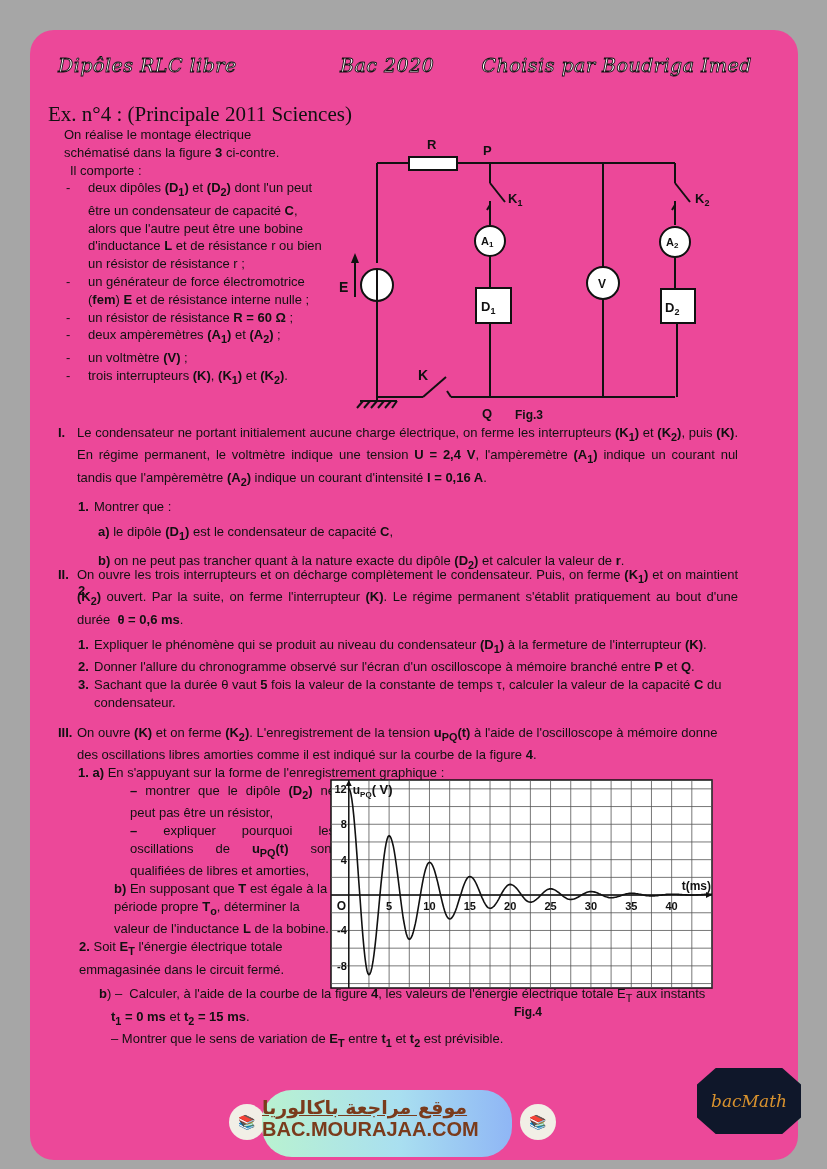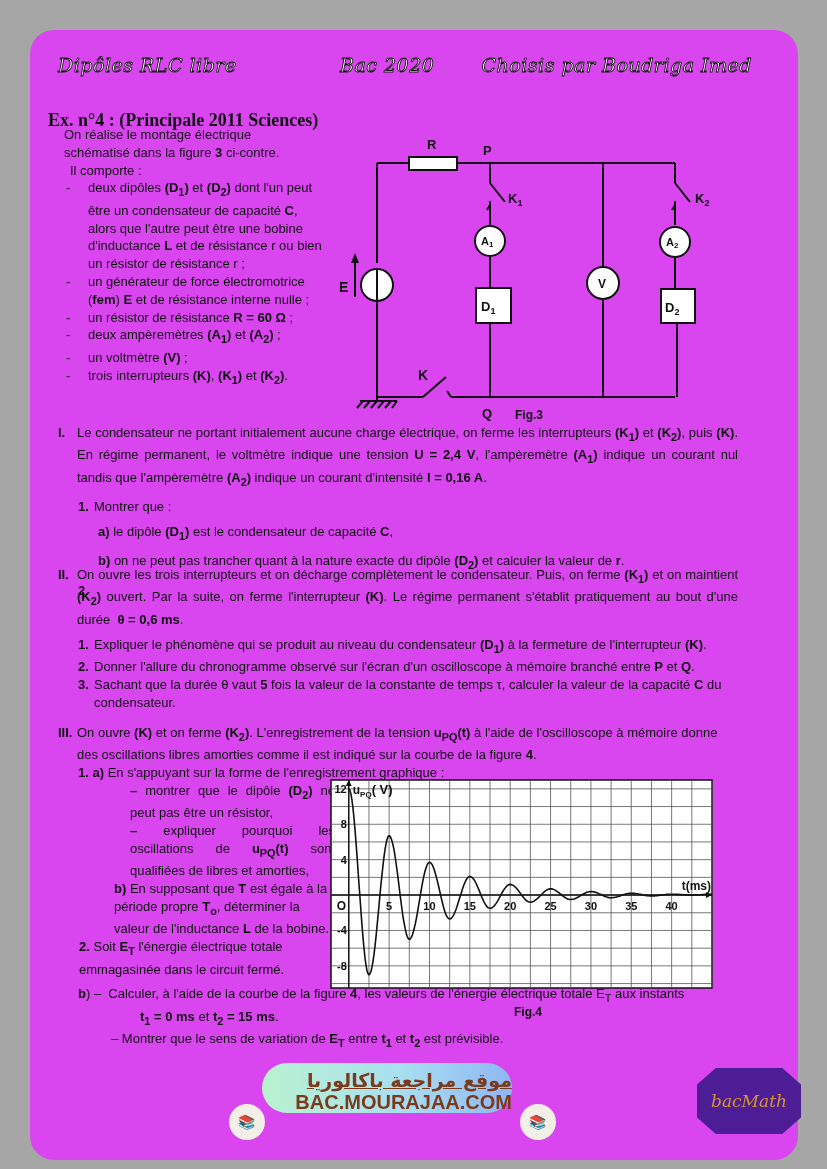--- a/index.html
+++ b/index.html
@@ -4,68 +4,68 @@
 <style>
   html, body { margin: 0; padding: 0; }
   body {
     width: 827px; height: 1169px; position: relative; overflow: hidden;
     background: #a6a6a6;
     font-family: "Liberation Sans", sans-serif;
     color: #111;
   }
   .sheet {
     position: absolute; left: 30px; top: 30px; width: 768px; height: 1130px;
-    background: #d946ef; border-radius: 24px; overflow: hidden;
+    background: #ec4899; border-radius: 24px; overflow: hidden;
   }
   .frame-top {
     position: absolute; left: 0; top: 0; width: 827px; height: 30px; background: #a6a6a6;
   }
   .script {
     font-family: "DejaVu Serif", serif; font-style: italic; font-size: 19px;
     color: #fff; -webkit-text-stroke: 0.9px #111; letter-spacing: 0.5px;
     position: absolute; top: 24px;
   }
   .hdr-left { left: 28px; }
   .hdr-mid { left: 310px; text-align: right; }
   .hdr-right { right: 46px; }
   .ex-title {
-    position: absolute; left: 18px; top: 80px; font-family: "Liberation Serif", serif;
-    font-weight: bold; font-size: 18px;
+    position: absolute; left: 18px; top: 72px; font-family: "Liberation Serif", serif;
+    font-weight: normal; font-size: 21px;
   }
   .t { position: absolute; font-size: 13px; line-height: 17.8px; }
   .t b { font-weight: bold; }
   .intro { left: 34px; top: 96px; width: 262px; }
   .intro .li { display: flex; }
   .intro .dash { width: 22px; flex: none; padding-left: 2px; }
   .intro .lt { flex: 1; }
   .indent1 { padding-left: 6px; }
   .sec { left: 28px; width: 680px; }
   .sec .row { display: flex; }
   .sec .num { width: 19px; flex: none; font-weight: bold; }
   .sec .body { flex: 1; text-align: justify; }
   .q { display: flex; margin-left: 20px; }
   .q .qn { width: 16px; flex: none; font-weight: bold; }
   .sub { margin-left: 40px; }
   .gap { height: 7px; }
   .circuit { position: absolute; left: 305px; top: 95px; }
   .chart { position: absolute; left: 293px; top: 740px; }
   .fig-cap { font-weight: bold; font-size: 12px; }
   .watermark {
-    position: absolute; left: 262px; top: 1063px; width: 250px; height: 50px;
+    position: absolute; left: 262px; top: 1090px; width: 250px; height: 67px;
     border-radius: 30px; background: linear-gradient(90deg, #b9f2d0, #a9dff0 55%, #8fb6f5);
-    text-align: right; z-index: 3;
+    text-align: left; z-index: 3;
   }
   .wm-ar { color: #7a3b1c; font-weight: bold; font-size: 19px; text-decoration: underline; margin-top: 6px; font-family: "DejaVu Sans", sans-serif; }
   .wm-en { color: #7a3b1c; font-weight: bold; font-size: 20px; margin-top: 0px; }
   .wm-logo {
     position: absolute; width: 36px; height: 36px; border-radius: 50%; background: #f1efe6; z-index: 3;
     display: flex; align-items: center; justify-content: center; font-size: 14px;
   }
   .bacmath {
-    position: absolute; left: 697px; top: 1068px; width: 104px; height: 66px; background: #4c1d95;
+    position: absolute; left: 697px; top: 1068px; width: 104px; height: 66px; background: #0f172a;
     clip-path: polygon(18% 0, 82% 0, 100% 25%, 100% 75%, 82% 100%, 18% 100%, 0 75%, 0 25%);
     color: #d8922e; font-family: "DejaVu Serif", serif; font-style: italic; font-size: 17px;
     display: flex; align-items: center; justify-content: center; z-index: 3;
   }
   .bottom-band { position: absolute; left: 0; top: 1160px; width: 827px; height: 9px; background: #a6a6a6; }
 </style>
 </head>
 <body>
 
 <div class="frame-top"></div>
@@ -224,22 +224,22 @@
         <span class="body" style="text-align:left;width:600px">On ouvre <b>(K)</b> et on ferme <b>(K<sub>2</sub>)</b>. L'enregistrement de la tension <b>u<sub>PQ</sub>(t)</b> à l'aide de l'oscilloscope à mémoire donne des oscillations libres amorties comme il est indiqué sur la courbe de la figure <b>4</b>.</span>
       </div>
     <div style="margin-left:20px"><b>1. a)</b> En s'appuyant sur la forme de l'enregistrement graphique :</div>
     <div style="margin-left:72px;width:205px;text-align:justify" id="q1a-items">
         <div><b>–</b> montrer que le dipôle <b>(D<sub>2</sub>)</b> ne peut pas être un résistor,</div>
         <div><b>–</b> expliquer pourquoi les oscillations de <b>u<sub>PQ</sub>(t)</b> sont qualifiées de libres et amorties,</div>
       </div>
     <div style="margin-left:56px;width:220px"><b>b)</b> En supposant que <b>T</b> est égale à la période propre <b>T<sub>o</sub></b>, déterminer la valeur de l'inductance <b>L</b> de la bobine.</div>
     <div style="margin-left:21px;width:240px"><b>2.</b> Soit <b>E<sub>T</sub></b> l'énergie électrique totale emmagasinée dans le circuit fermé.</div>
     <div class="gap"></div>
-    <div style="margin-left:20px"><b>b</b>) –&nbsp; Calculer, à l'aide de la courbe de la figure <b>4</b>, les valeurs de l'énergie électrique totale E<sub>T</sub> aux instants</div>
-    <div style="margin-left:82px"><b>t<sub>1</sub> = 0 ms</b> et <b>t<sub>2</sub> = 15 ms</b>.</div>
+    <div style="margin-left:41px"><b>b</b>) –&nbsp; Calculer, à l'aide de la courbe de la figure <b>4</b>, les valeurs de l'énergie électrique totale E<sub>T</sub> aux instants</div>
+    <div style="margin-left:53px"><b>t<sub>1</sub> = 0 ms</b> et <b>t<sub>2</sub> = 15 ms</b>.</div>
     <div style="margin-left:53px">– Montrer que le sens de variation de <b>E<sub>T</sub></b> entre <b>t<sub>1</sub></b> et <b>t<sub>2</sub></b> est prévisible.</div>
   </div>
 
   <svg class="chart" id="chart" width="400" height="250" viewBox="0 0 400 250">
       <rect x="8" y="10" width="381" height="208" fill="#fff" stroke="#111" stroke-width="1.5"></rect>
       <line x1="25.758474576271187" y1="10" x2="25.758474576271187" y2="218" stroke="#555" stroke-width="0.8"></line>
       <line x1="45.938559322033896" y1="10" x2="45.938559322033896" y2="218" stroke="#555" stroke-width="0.8"></line>
       <line x1="66.1186440677966" y1="10" x2="66.1186440677966" y2="218" stroke="#555" stroke-width="0.8"></line>
       <line x1="86.29872881355931" y1="10" x2="86.29872881355931" y2="218" stroke="#555" stroke-width="0.8"></line>
       <line x1="106.47881355932202" y1="10" x2="106.47881355932202" y2="218" stroke="#555" stroke-width="0.8"></line>

